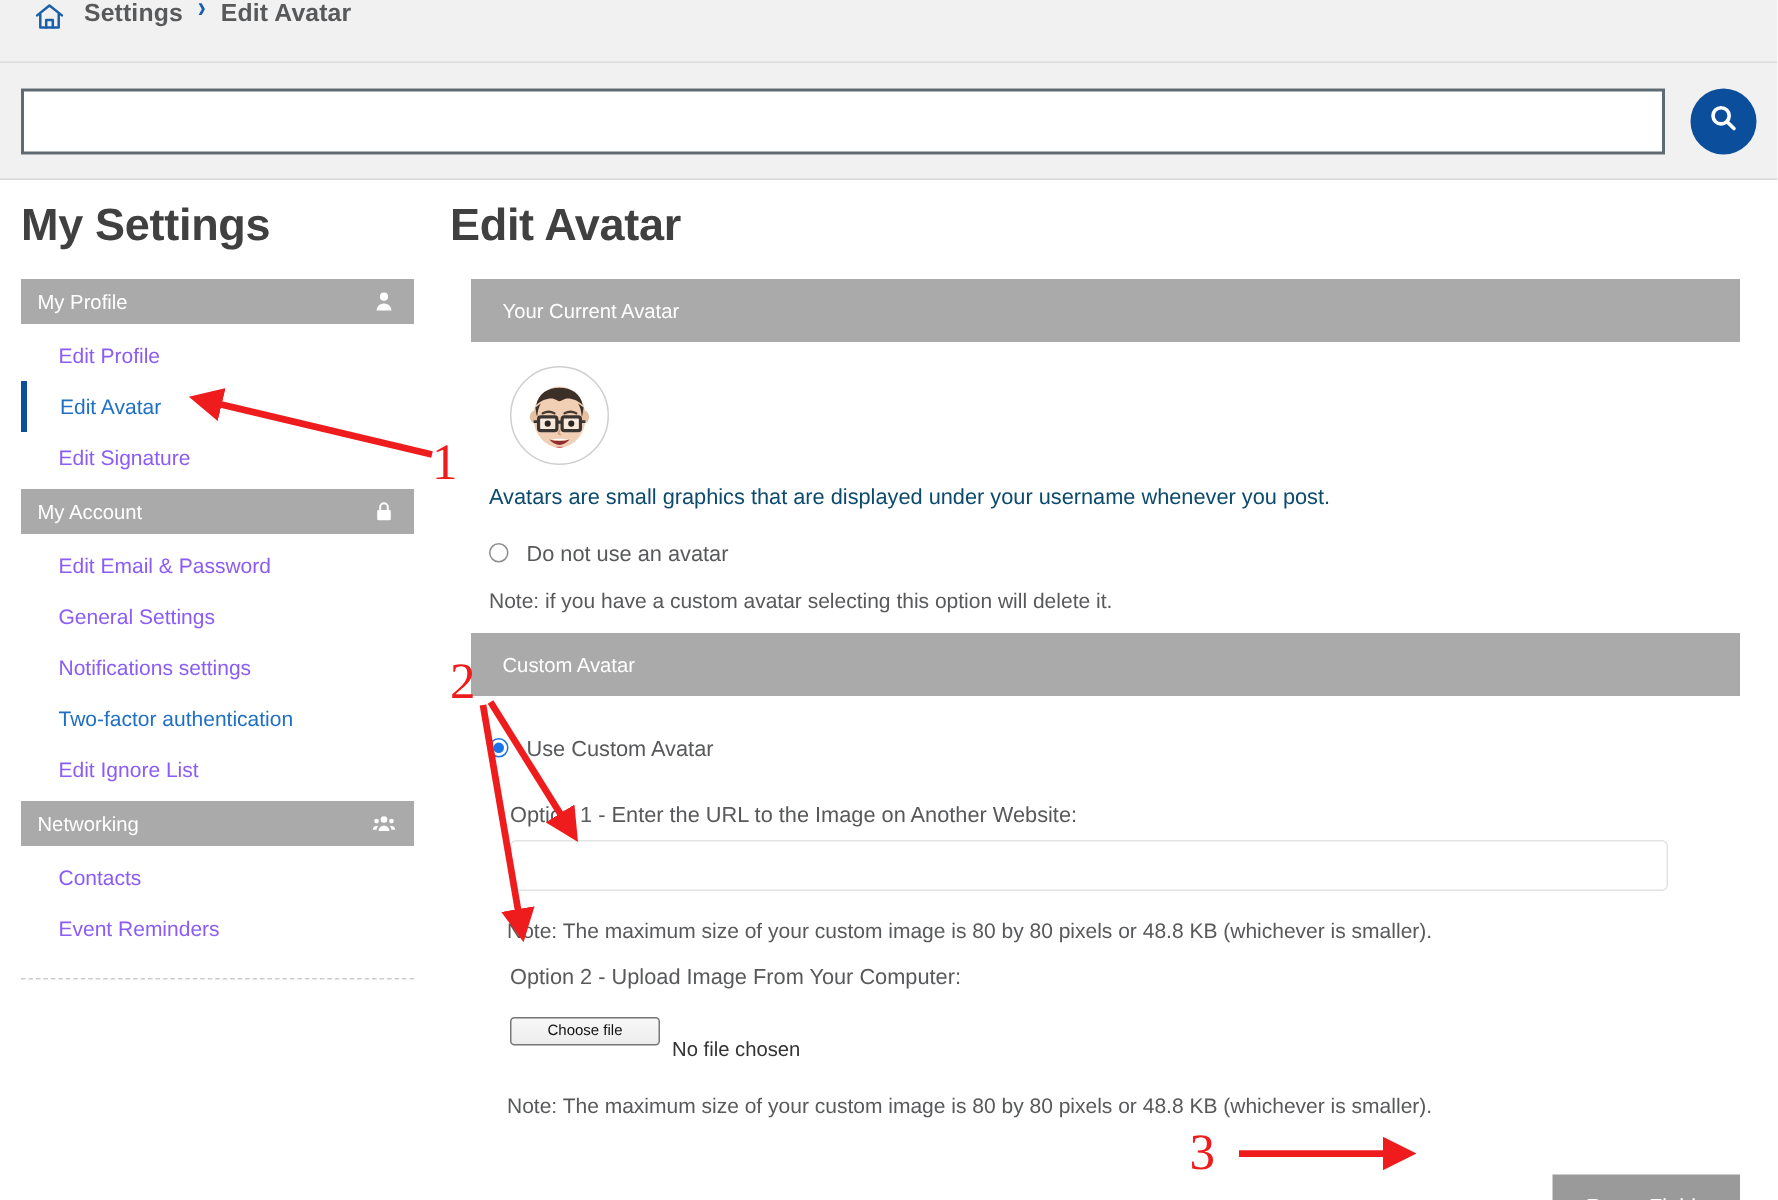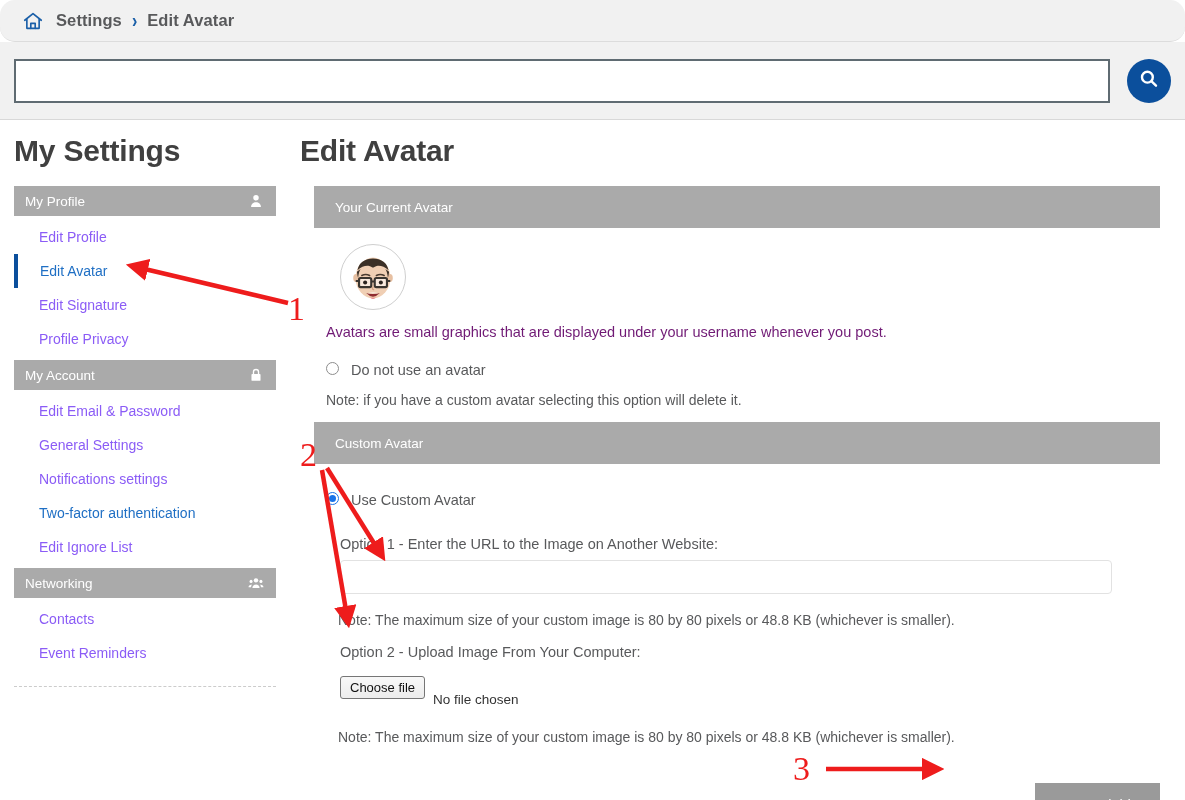--- a/index.html
+++ b/index.html
@@ -11,23 +11,22 @@
     color:#58595b;
     overflow:hidden;
     position:relative;
   }
 
   
   .breadcrumb-bar{
     height:42px; width:100%;
     background:#f1f1f1;
     border-bottom:1px solid #dcdcdc;
-    display:flex; align-items:center;
+    display:flex; 
     padding-left:22px;
-    border-radius:15px;
   }
   .home-icon{ width:22px; height:22px; display:block; margin-right:12px; }
   .crumb{
     font-size:16.5px; font-weight:bold; color:#58595b;
     letter-spacing:.1px;
   }
   .crumb-sep{
     margin:0 10px; color:#1a5fa8; font-size:16px; font-weight:bold;
     display:inline-block; transform:scaleY(1.25);
   }
@@ -103,21 +102,21 @@
     height:42px; display:flex; align-items:center;
     padding-left:21px; font-size:13.5px;
   }
   .avatar-wrap{ padding:16px 0 0 26px; }
   .avatar{
     width:66px; height:66px; border-radius:50%;
     border:1px solid #cfcfcf; background:#fff;
     overflow:hidden; display:block;
   }
   .helper-text{
-    font-size:14.5px; color:#701a75;
+    font-size:14.5px; color:#0c4a6e;
     margin:14px 0 0 12px;
   }
   .radio-row{
     display:flex; align-items:flex-start;
     margin:22px 0 0 12px;
   }
   .radio{
     width:13px; height:13px; border-radius:50%;
     border:1px solid #8d8d8d; background:#fff;
     margin-right:12px; flex:none; position:relative;
@@ -148,23 +147,23 @@
   }
   .note-indent{
     font-size:14px; color:#58595b;
     margin:18px 0 0 24px;
   }
   .file-row{
     display:flex; align-items:center;
     margin:6px 0 0 26px; gap:8px;
   }
   .choose-file{
-    font-size:13px;
+    font-size:10px;
     font-family:"Liberation Sans", sans-serif;
-    padding:3px 9px;
+    padding:3px 24px;
     border:1px solid #767676; border-radius:3px;
     background:linear-gradient(#f8f8f8,#ececec);
     color:#111; cursor:pointer;
   }
   .file-name{ font-size:13.5px; color:#333;margin-top:24px; }
 
   
   .btn-row{
     display:flex; justify-content:flex-end;
     margin-top:38px; gap:6px;
@@ -229,21 +228,20 @@
       <span>
         <svg class="side-head-icon" viewBox="0 0 24 24" fill="#ffffff">
           <circle cx="12" cy="7.2" r="4.1"></circle>
           <path d="M4.6 21c0-4.1 3.3-7 7.4-7s7.4 2.9 7.4 7z"></path>
         </svg>
       </span>
     </div>
     <a class="side-link">Edit Profile</a>
     <a class="side-link active">Edit Avatar</a>
     <a class="side-link">Edit Signature</a>
-    <a class="side-link">Profile Privacy</a>
 
     <div class="side-head" style="margin-top:4px;">
       <span>My Account</span>
       <span>
         <svg class="side-head-icon" viewBox="0 0 24 24" fill="none" stroke="#ffffff" stroke-width="2">
           <rect x="5.2" y="10.4" width="13.6" height="10.4" rx="1.4" fill="#ffffff" stroke="none"></rect>
           <path d="M8.2 10.4V7.6a3.8 3.8 0 0 1 7.6 0v2.8"></path>
         </svg>
       </span>
     </div>

